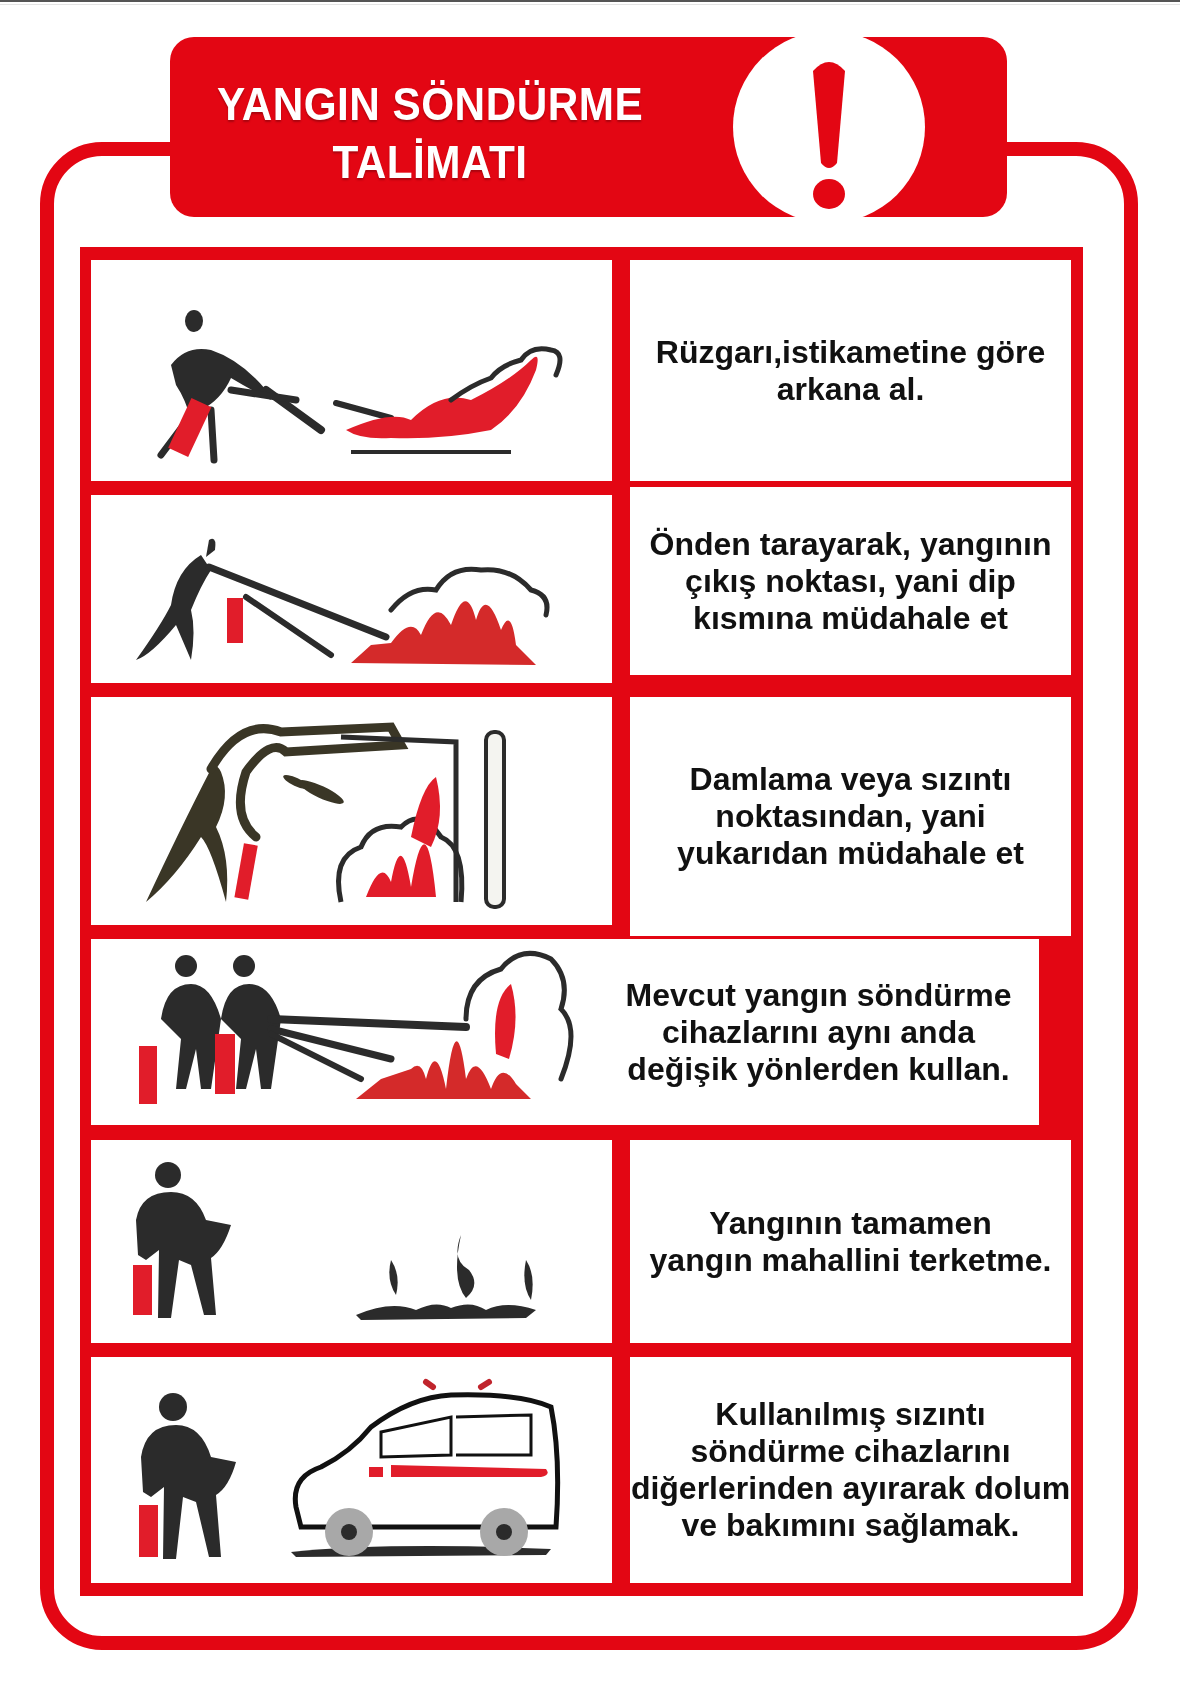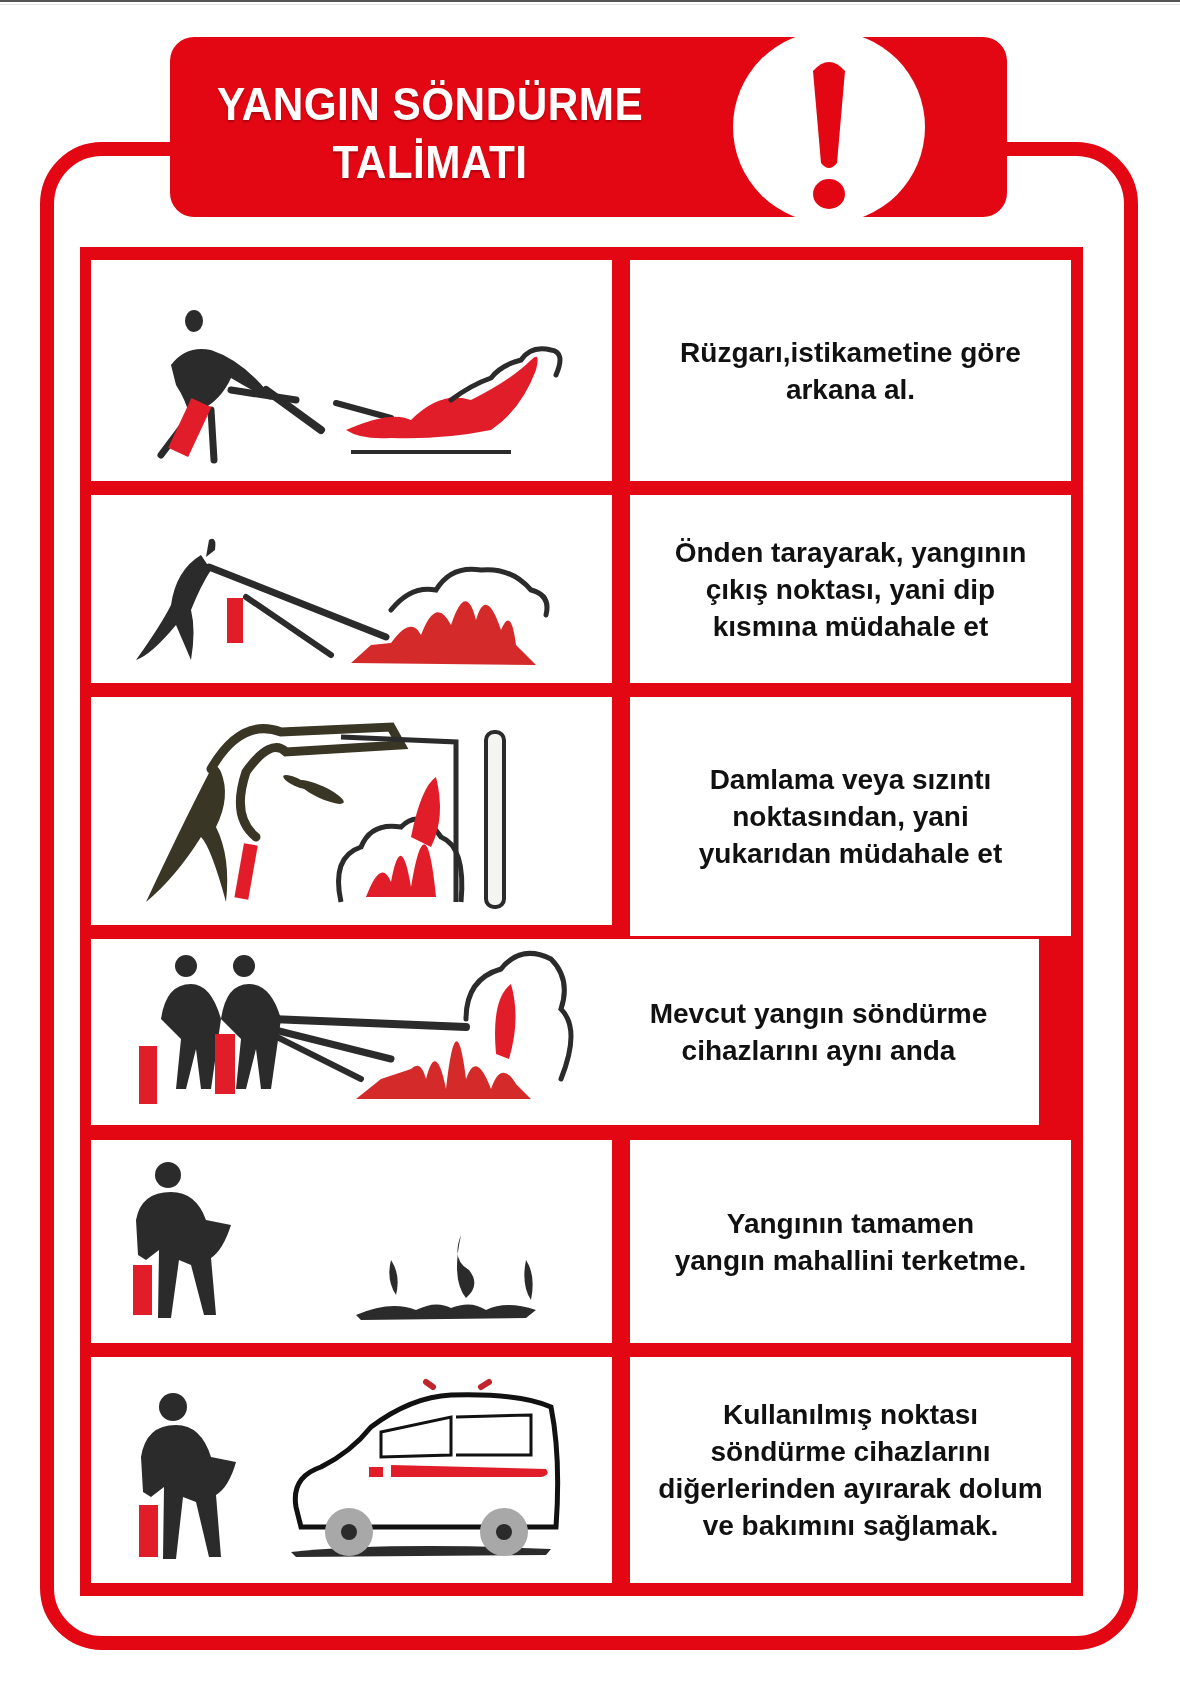--- a/index.html
+++ b/index.html
@@ -19,21 +19,21 @@
                   transform: scaleX(0.92); transform-origin: center; }
   .header-title span { display: block; }
   .alert-circle { position: absolute; left: 563px; top: -6px; width: 192px; height: 192px;
                   background: #fff; border-radius: 50%; }
   .alert-circle svg { position: absolute; left: 0; top: 0; }
 
   .table { position: absolute; left: 80px; top: 247px; width: 1003px; height: 1349px;
            background: #e30613; }
   .cell { position: absolute; background: #fff; box-sizing: border-box; }
   .cell-text { display: flex; align-items: center; justify-content: center; text-align: center; }
-  .cell-text p { margin: 16px; color: #111; font-weight: bold; font-size: 28px; line-height: 37px;
+  .cell-text p { margin: 16px; color: #111; font-weight: bold; font-size: 32px; line-height: 37px;
                  padding: 0 8px; }
   .cell-text p span { display: block; white-space: nowrap; }
   .cell svg { position: absolute; left: 0; top: 0; }
 </style>
 </head>
 <body>
 
 <div class="top-rule"></div>
 <div class="top-rule2"></div>
 
@@ -80,21 +80,21 @@
     <svg width="521" height="188" viewBox="0 0 521 188">
       <path d="M118 45 Q126 40 124 55 L115 62 Z" fill="#2b2b2b"></path>
       <path d="M110 60 Q85 75 80 110 Q70 130 45 165 Q60 160 85 130 L100 165 Q105 135 100 115 Q110 90 120 75 Z" fill="#2b2b2b"></path>
       <path d="M118 72 L295 142" stroke="#2b2b2b" stroke-width="7" stroke-linecap="round"></path>
       <path d="M155 102 L240 160" stroke="#2b2b2b" stroke-width="6" stroke-linecap="round"></path>
       <rect x="136" y="103" width="16" height="45" fill="#e11d2a"></rect>
       <path d="M260 168 L280 150 L300 148 Q320 120 330 140 Q345 100 360 130 Q375 85 385 125 Q395 90 410 135 Q420 110 425 150 L445 170 Z" fill="#d42a2a"></path>
       <path d="M300 115 Q320 90 345 95 Q360 70 390 75 Q420 72 440 95 Q460 100 455 120" fill="none" stroke="#2b2b2b" stroke-width="5" stroke-linecap="round"></path>
     </svg>
   </div>
-  <div class="cell cell-text" style="left:550px; top:248px; width:441px; height:188px;">
+  <div class="cell cell-text" style="left:550px; top:240px; width:441px; height:188px;">
     <p>
       <span>Önden tarayarak, yangının</span>
       <span>çıkış noktası, yani dip</span>
       <span>kısmına müdahale et</span>
     </p>
   </div>
 
   <div class="cell" style="left:11px; top:450px; width:521px; height:228px;">
     <svg width="521" height="228" viewBox="0 0 521 228">
       <path d="M55 205 Q90 130 120 72 Q125 65 130 75 Q140 100 125 130 Q140 160 135 205 Q120 150 110 140 Q85 180 55 205 Z" fill="#3a3626"></path>
@@ -130,20 +130,21 @@
       <rect x="124" y="95" width="20" height="60" fill="#e11d2a"></rect>
       <path d="M265 160 L290 140 L320 130 Q330 120 335 140 Q345 100 355 150 Q365 60 375 140 Q385 110 400 150 Q410 120 425 145 L440 160 Z" fill="#d42a2a"></path>
       <path d="M375 80 Q375 40 410 30 Q430 5 460 20 Q480 40 470 70 Q490 90 470 140" fill="none" stroke="#2b2b2b" stroke-width="5" stroke-linecap="round"></path>
       <path d="M405 115 Q400 60 420 45 Q430 80 418 120 Z" fill="#e11d2a"></path>
     </svg>
   </div>
   <div class="cell cell-text" style="left:518px; top:692px; width:441px; height:186px;">
     <p>
       <span>Mevcut yangın söndürme</span>
       <span>cihazlarını aynı anda</span>
+      <span>değişik yönlerden kullan.</span>
     </p>
   </div>
 
   <div class="cell" style="left:11px; top:893px; width:521px; height:203px;">
     <svg width="521" height="203" viewBox="0 0 521 203">
       <circle cx="77" cy="35" r="13" fill="#2b2b2b"></circle>
       <path d="M45 80 Q50 52 80 52 Q105 52 115 80 L140 85 Q132 110 120 118 L125 175 L113 175 L100 125 L88 120 L80 178 L67 178 L68 110 L55 120 L47 115 Z" fill="#2b2b2b"></path>
       <rect x="42" y="125" width="19" height="50" fill="#e11d2a"></rect>
       <path d="M265 175 Q300 160 325 170 Q345 160 360 168 Q380 160 395 170 Q415 160 445 170 L435 178 L270 180 Z" fill="#2b2b2b"></path>
       <path d="M300 120 Q310 135 305 155 Q295 140 300 120 Z" fill="#2b2b2b"></path>
@@ -172,20 +173,20 @@
       <path d="M390 30 L398 25" stroke="#c0242c" stroke-width="6" stroke-linecap="round"></path>
       <path d="M200 195 Q300 185 460 192 L455 198 L205 200 Z" fill="#2b2b2b"></path>
       <circle cx="258" cy="175" r="24" fill="#a8a8a8"></circle>
       <circle cx="258" cy="175" r="8" fill="#2b2b2b"></circle>
       <circle cx="413" cy="175" r="24" fill="#a8a8a8"></circle>
       <circle cx="413" cy="175" r="8" fill="#2b2b2b"></circle>
     </svg>
   </div>
   <div class="cell cell-text" style="left:550px; top:1110px; width:441px; height:226px;">
     <p>
-      <span>Kullanılmış noktası</span>
+      <span>Kullanılmış sızıntı</span>
       <span>söndürme cihazlarını</span>
       <span>diğerlerinden ayırarak dolum</span>
       <span>ve bakımını sağlamak.</span>
     </p>
   </div>
 
 </div>
 
 </body></html>

